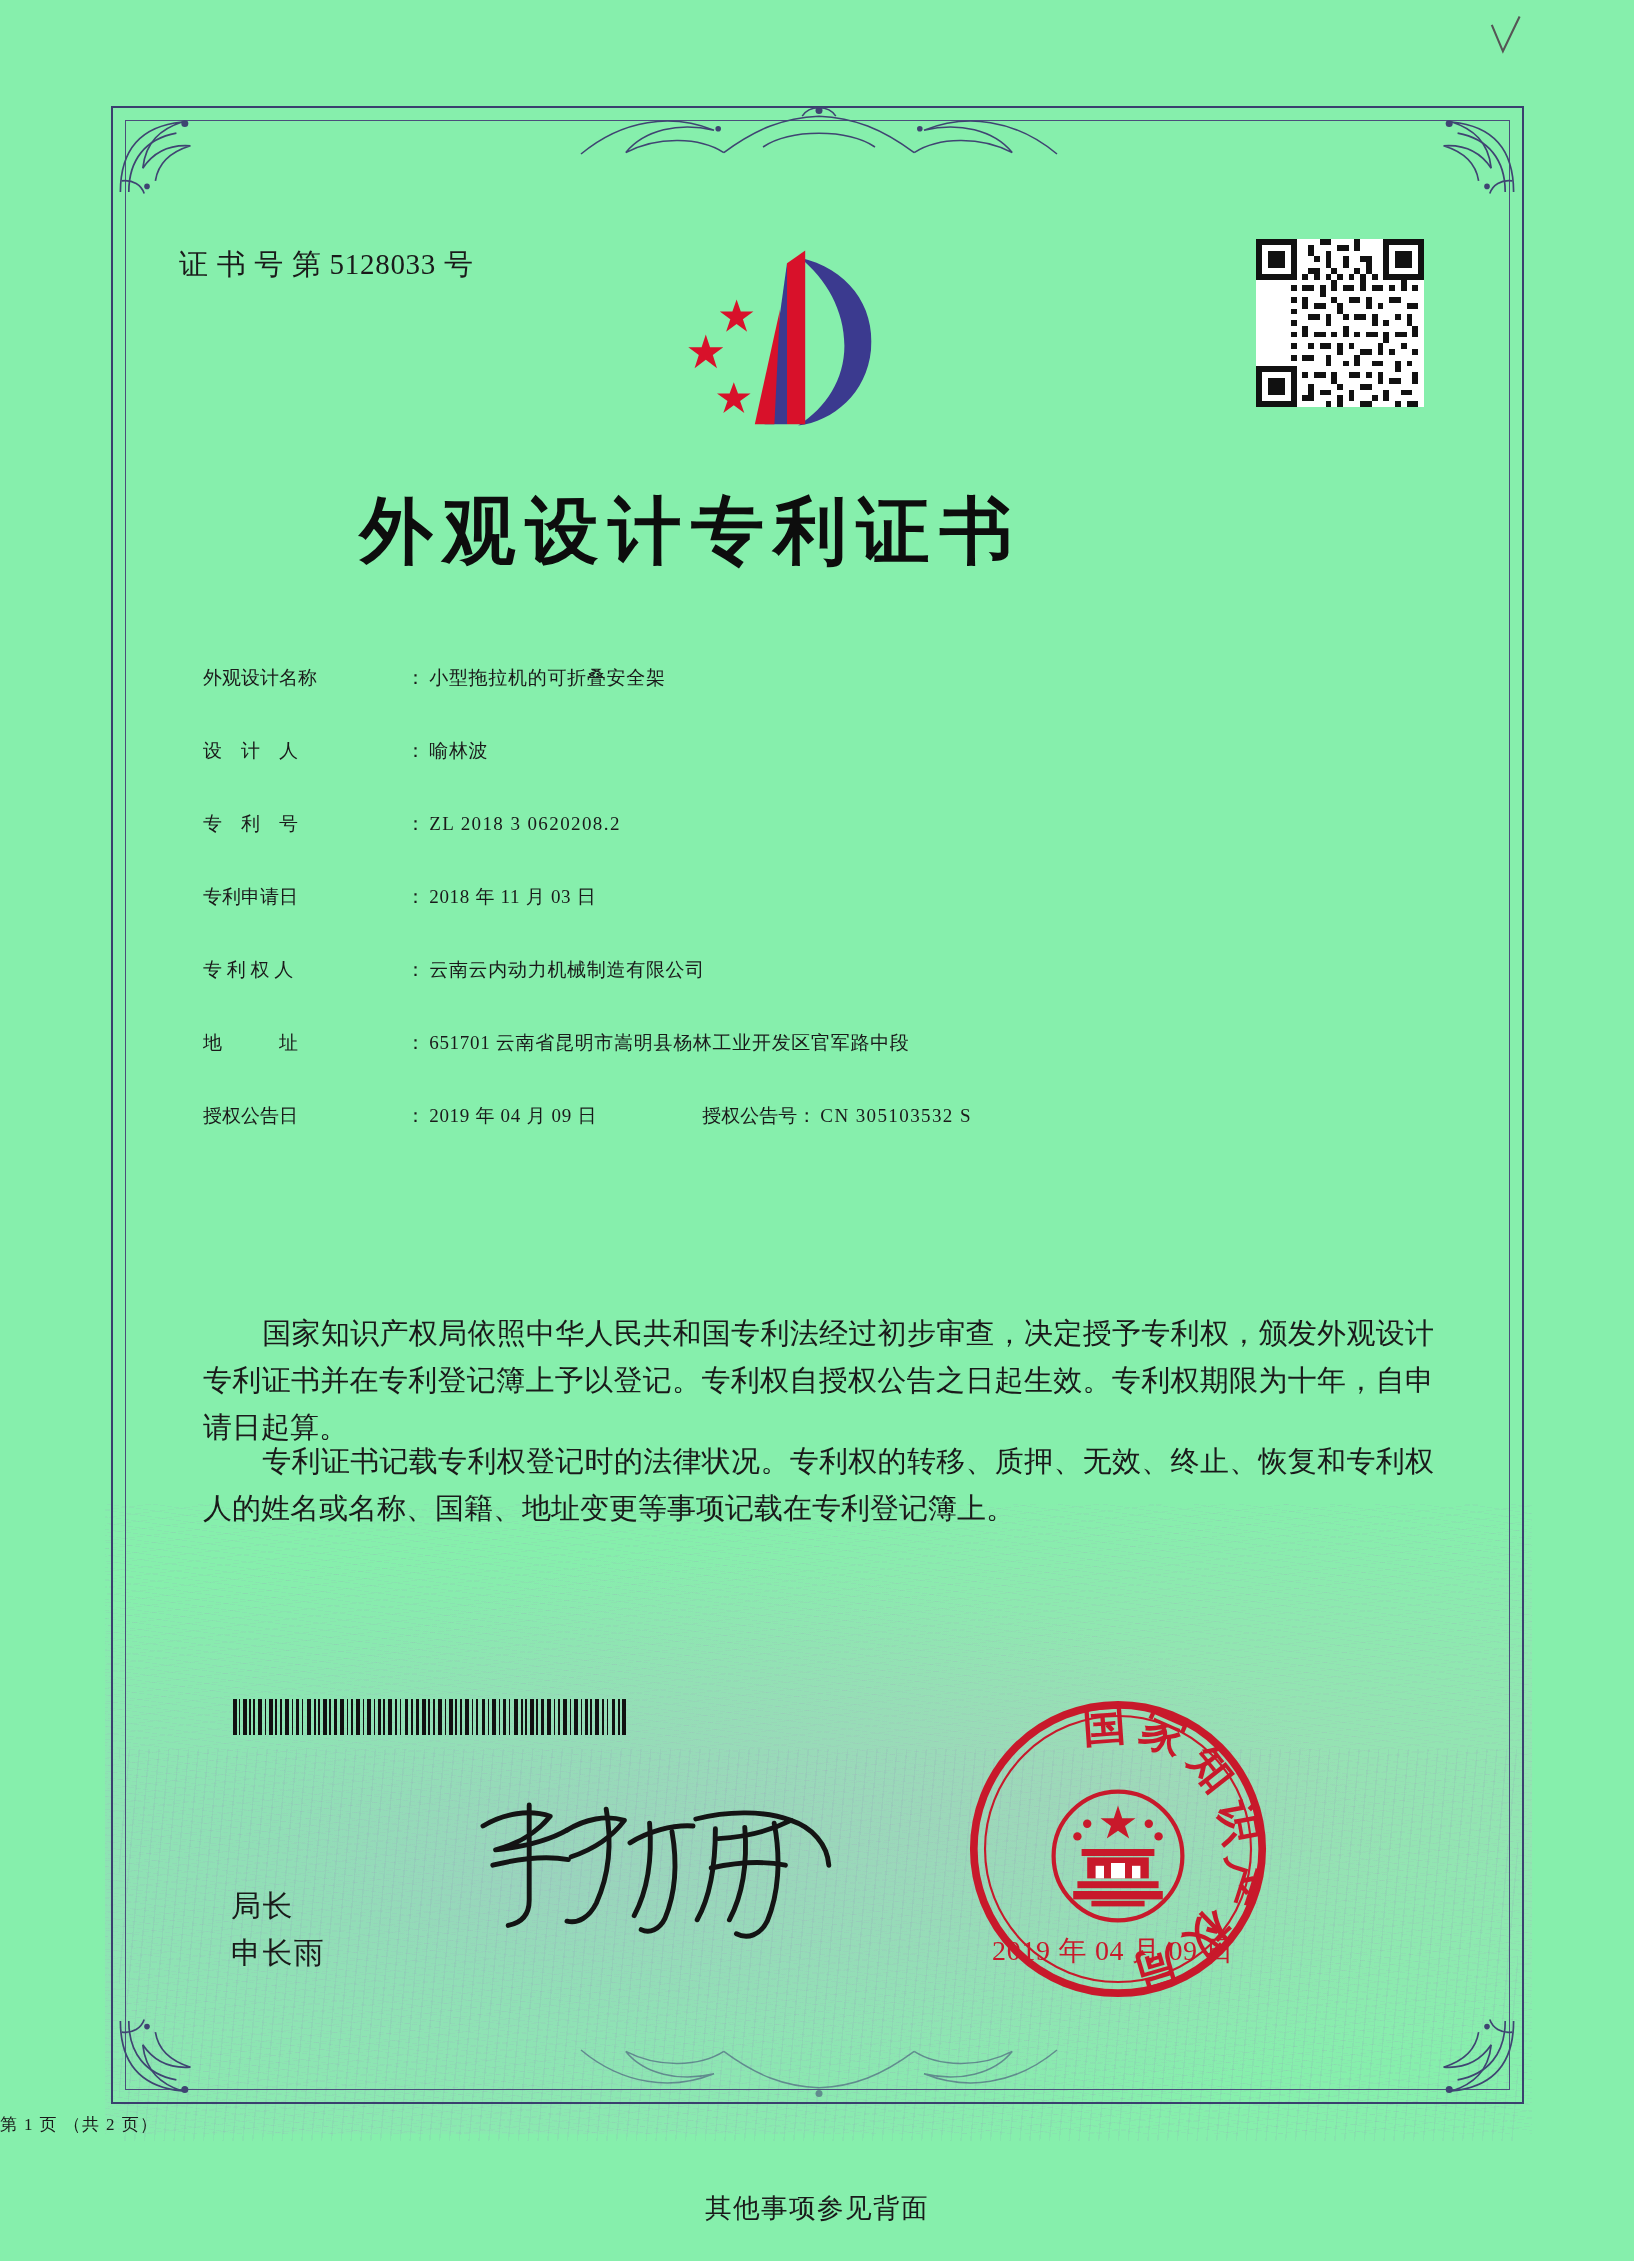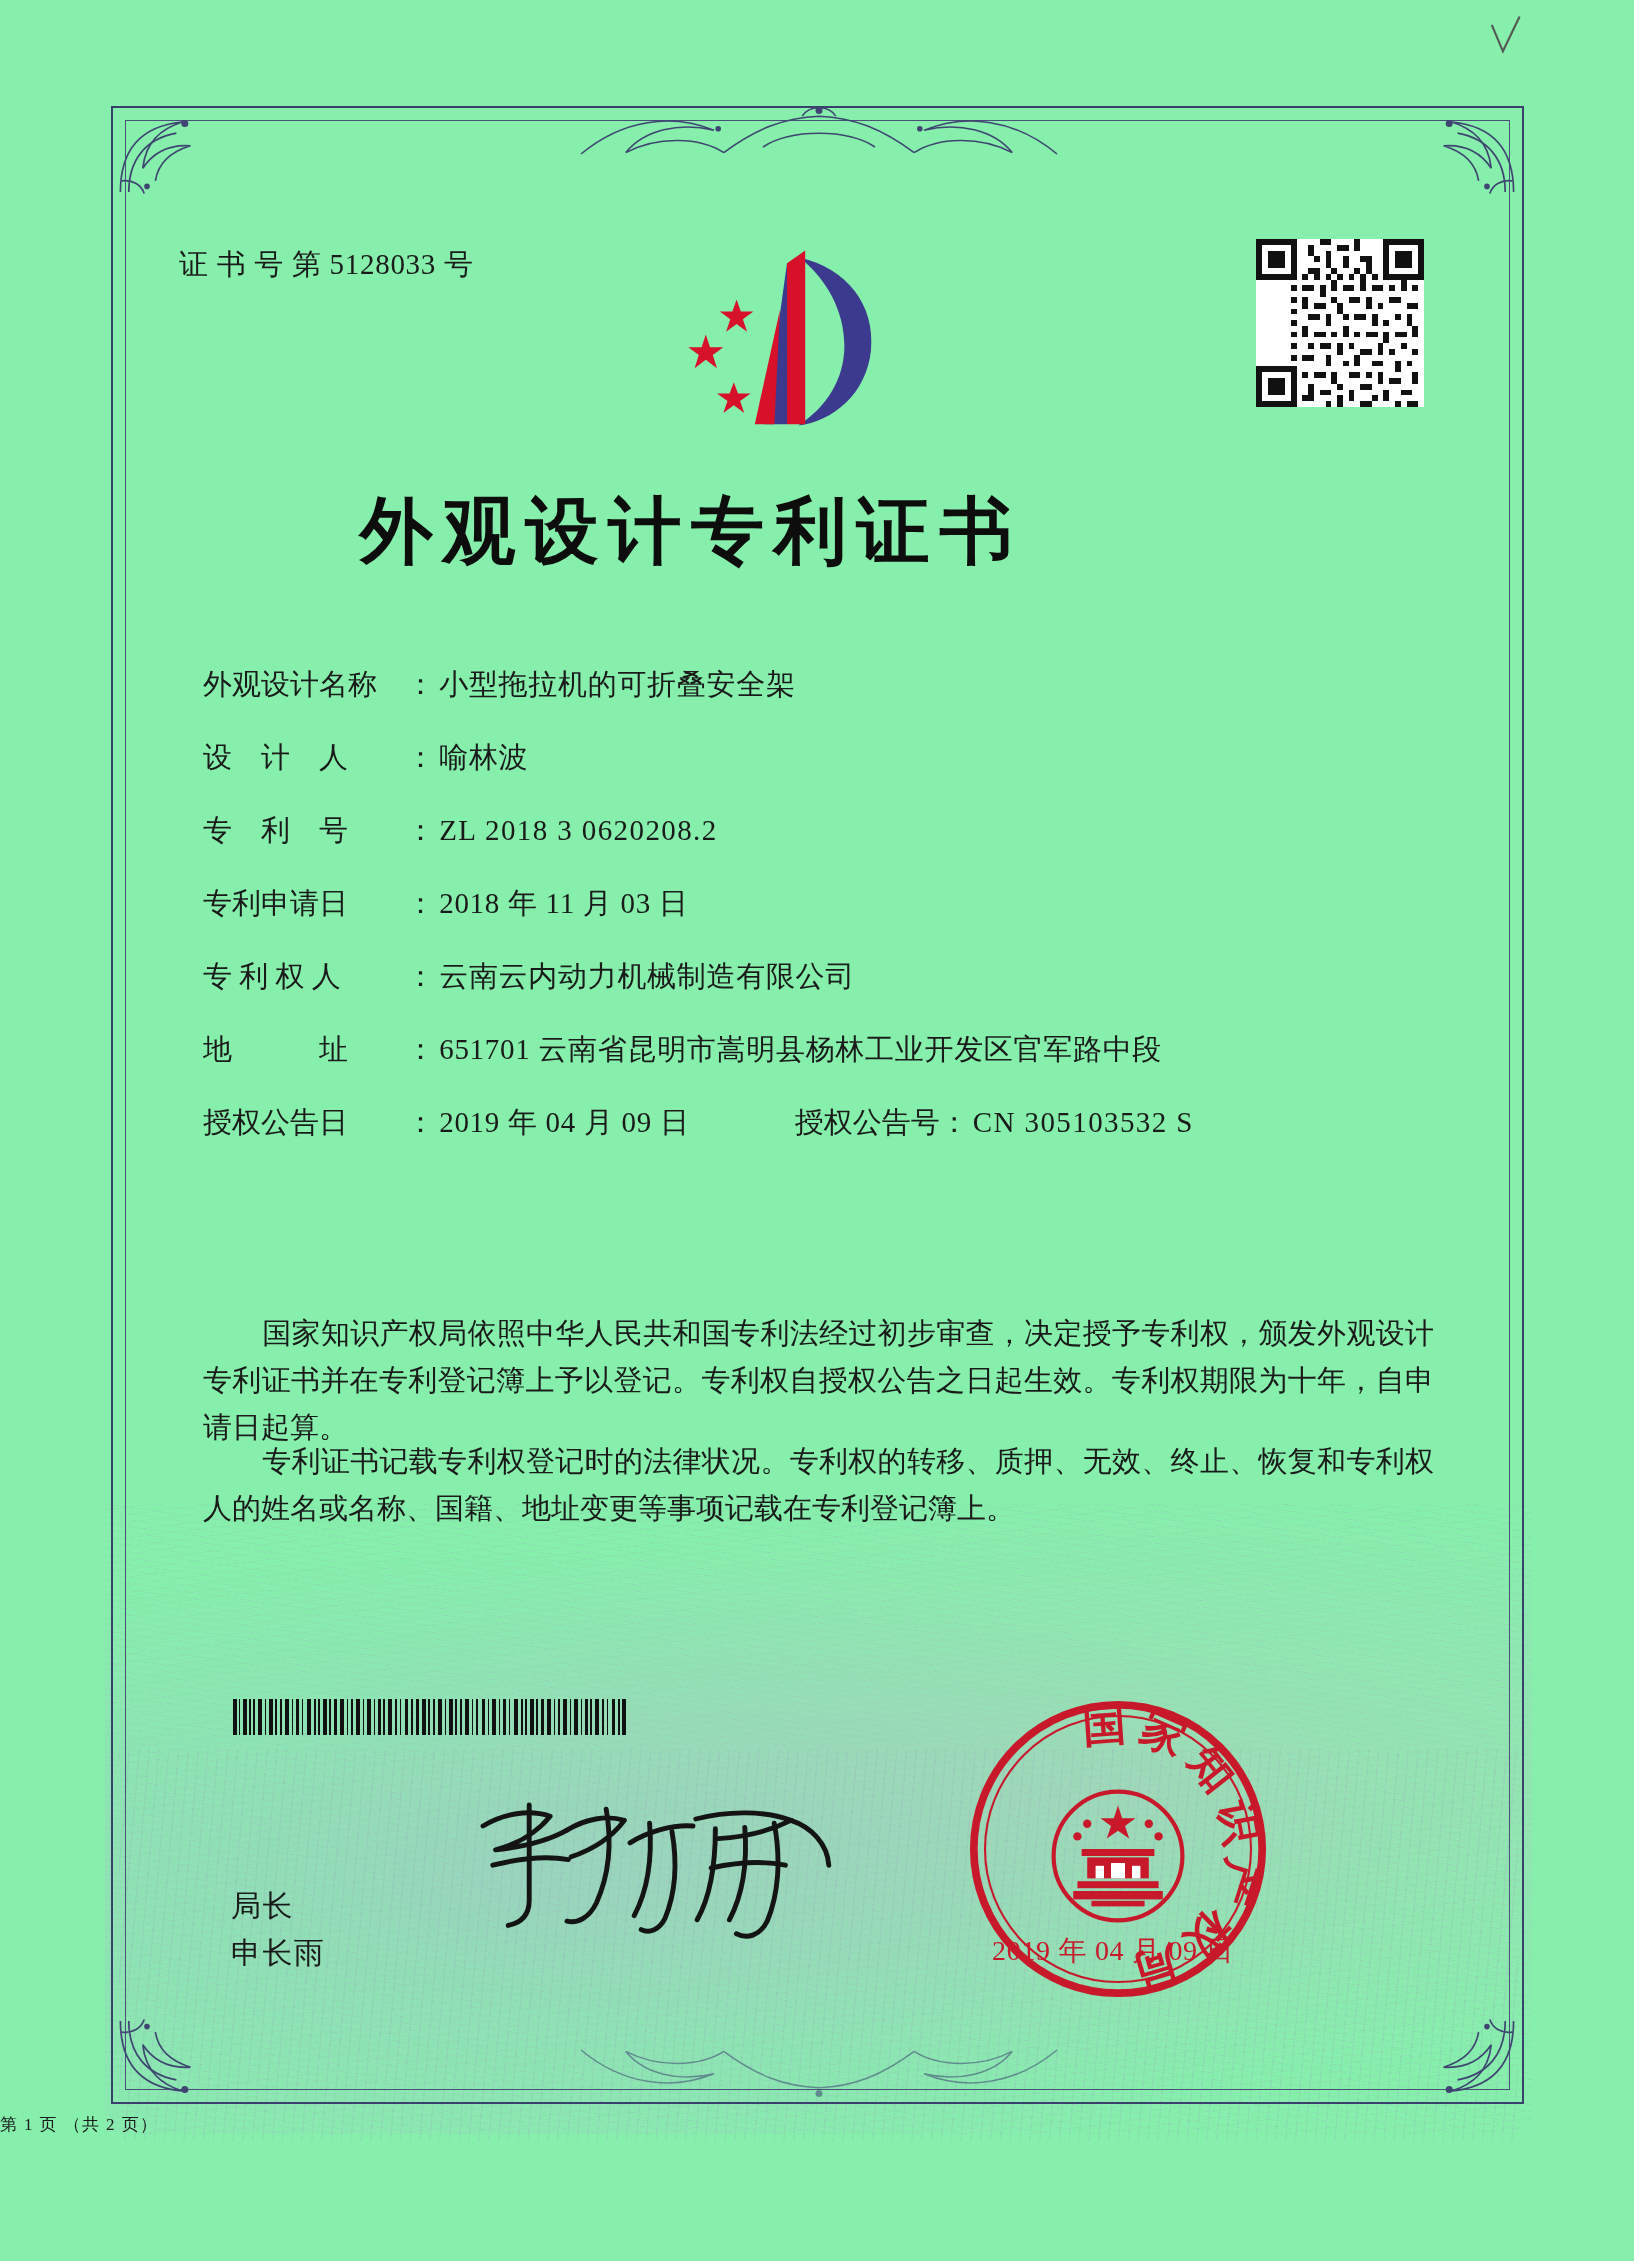--- a/index.html
+++ b/index.html
@@ -160,21 +160,21 @@
   .fields {
     position: absolute;
     left: 203px;
     top: 665px;
     width: 1252px;
   }
   .field-row {
     display: flex;
     align-items: baseline;
     height: 73px;
-    font-size: 29px;
+    font-size: 19px;
     white-space: nowrap;
   }
   .field-label {
     width: 203px;
     display: inline-flex;
     justify-content: space-between;
     letter-spacing: 0;
   }
   .field-colon { margin-right: 4.2px; }
   .field-value { letter-spacing: 0.7px; }
@@ -710,15 +710,16 @@
           <rect x="-10" y="4" width="20" height="22"></rect>
           <rect x="-32" y="8" width="12" height="18"></rect>
           <rect x="20" y="8" width="12" height="18"></rect>
         </g>
       </g>
     </svg>
   </div>
   <div class="seal-date">2019 年 04 月 09 日</div>
 
   <div class="page-num">第 1 页 （共 2 页）</div>
+  <div class="back-note">其他事项参见背面</div>
 
 </div>
 
 
 </body></html>

